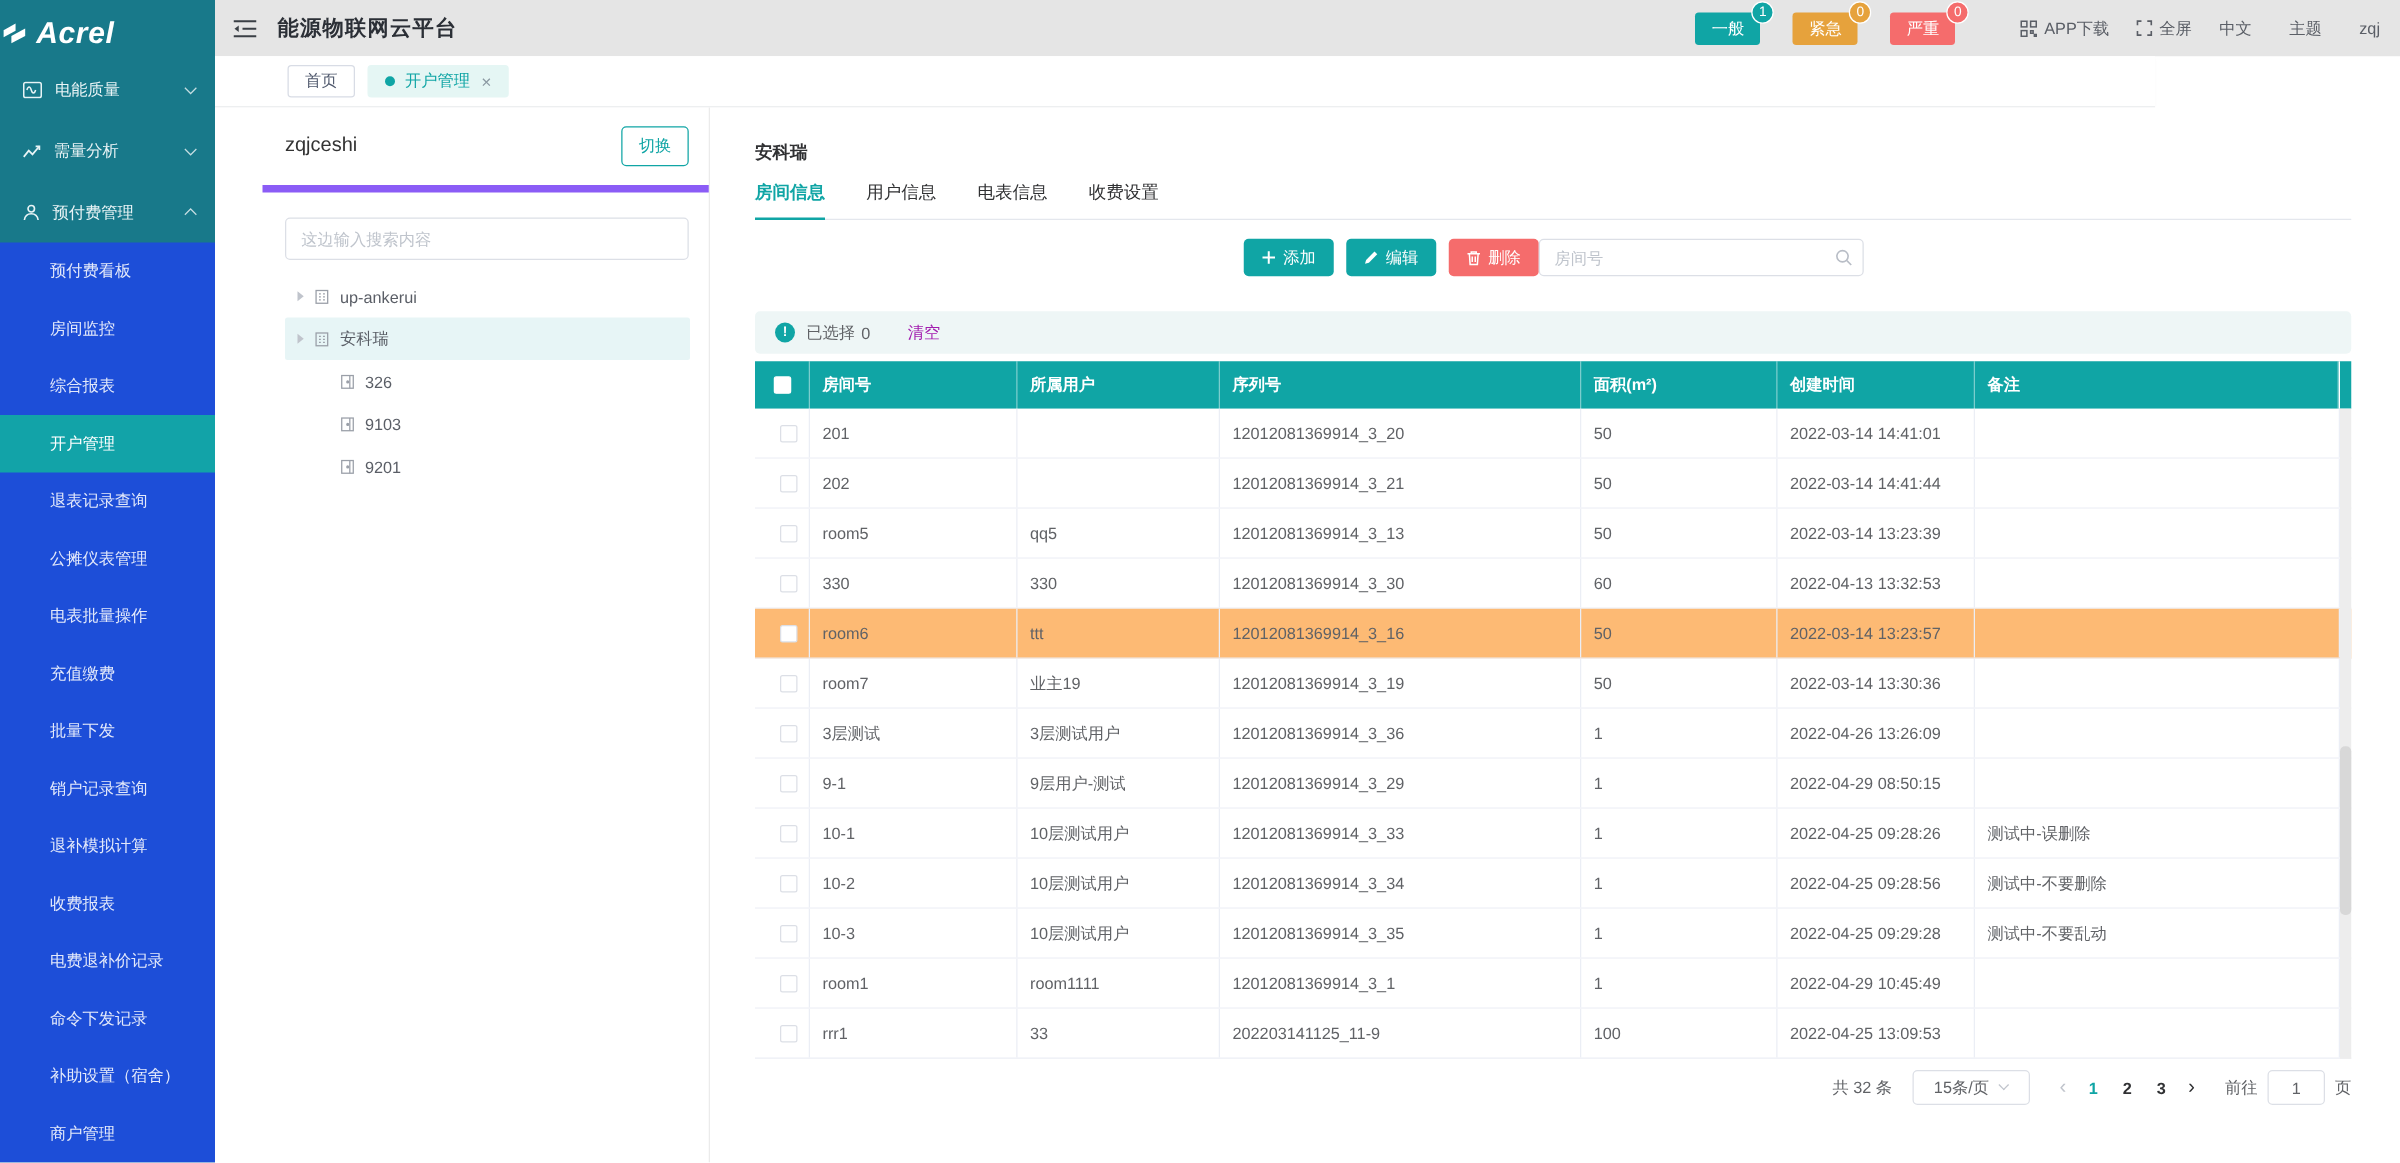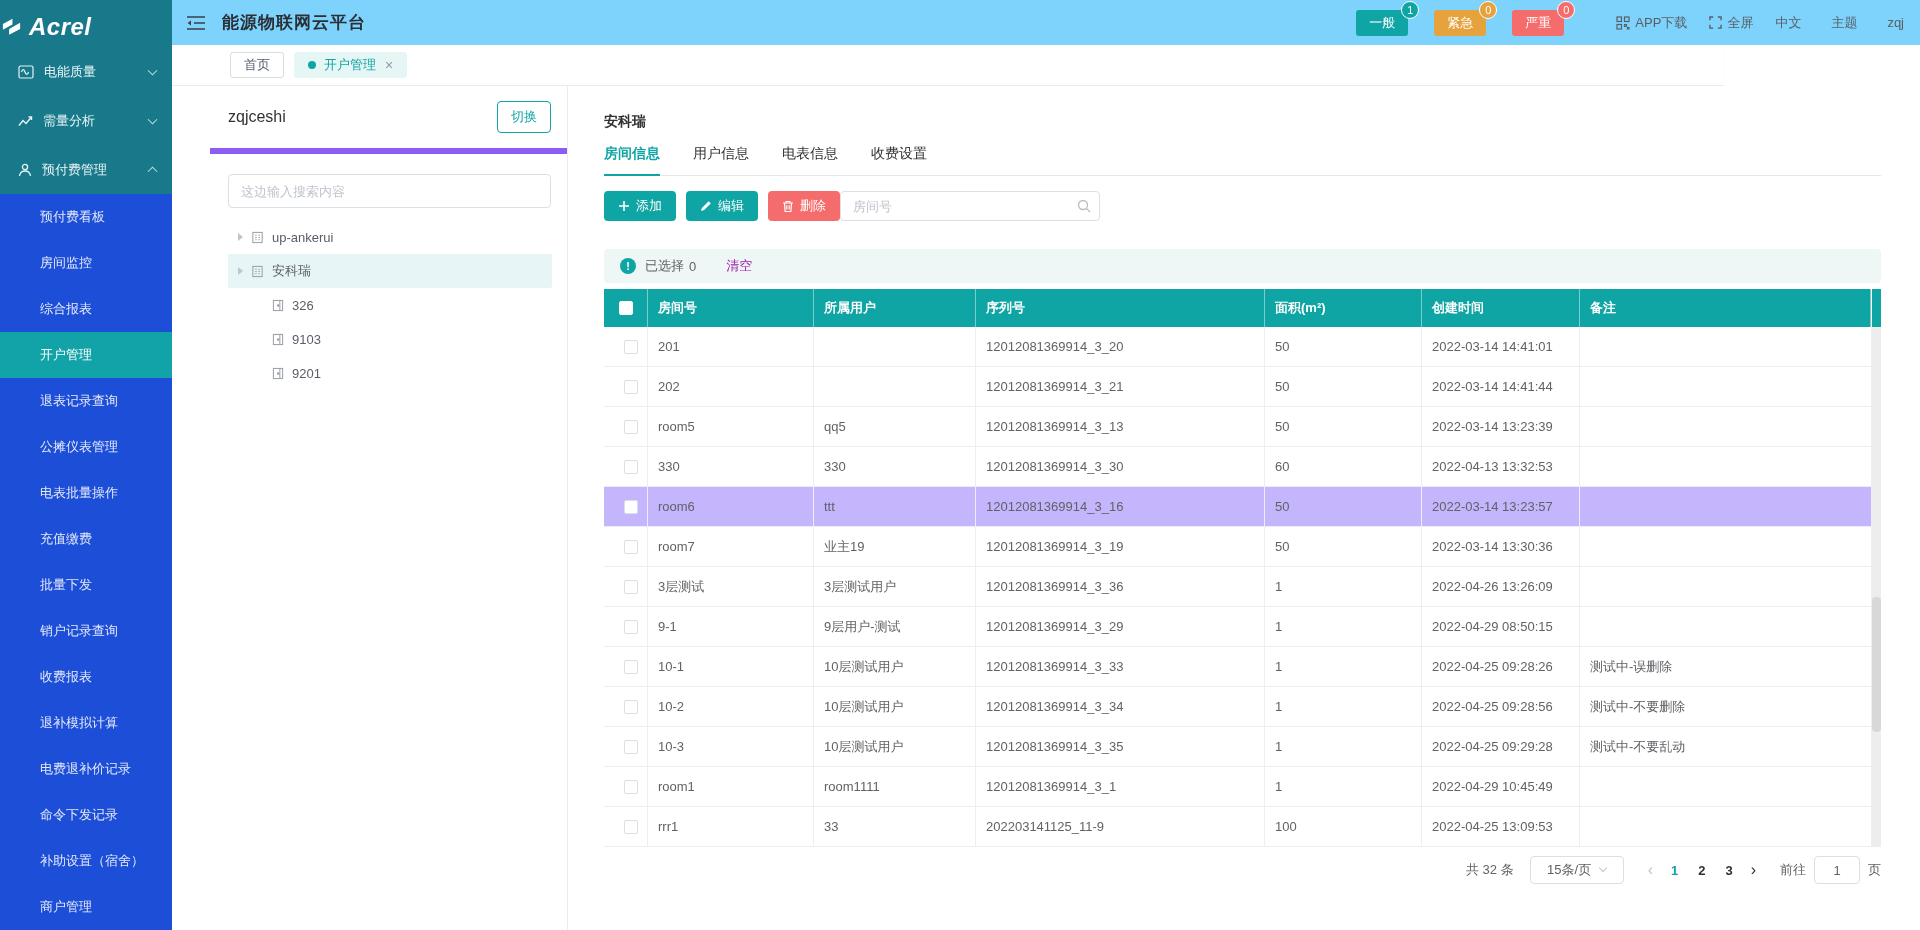--- a/index.html
+++ b/index.html
@@ -10,21 +10,21 @@
 .logo{height:52px;display:flex;align-items:center;justify-content:flex-start;gap:6px;padding-top:6px}
 .logo-text{color:#fff;font-size:24px;font-weight:bold;font-style:italic;letter-spacing:.5px}
 .parent{height:49px;display:flex;align-items:center;padding-left:18px;color:#EAF4F6;font-size:13px;position:relative;cursor:pointer}
 .picon{margin-right:10px;display:flex}
 .chev{position:absolute;right:16px;top:50%;width:7px;height:7px;border-right:1.5px solid rgba(255,255,255,.75);border-bottom:1.5px solid rgba(255,255,255,.75);transform:translateY(-70%) rotate(45deg)}
 .chev.up{transform:translateY(-30%) rotate(-135deg)}
 .submenu{flex:1;background:#1d4ed8}
 .sub{height:46px;display:flex;align-items:center;padding-left:40px;font-size:13px;color:rgba(255,255,255,.88);cursor:pointer}
 .sub.active{background:#12A3A8;color:#fff}
 
-.topbar{position:absolute;left:172px;top:0;width:1748px;height:45px;background:#7dd3fc;display:flex;align-items:center;padding:0 16px 0 14px}
+.topbar{position:absolute;left:172px;top:0;width:1748px;height:45px;background:#e5e5e5;display:flex;align-items:center;padding:0 16px 0 14px}
 .collapse{display:flex;cursor:pointer}
 .topbar h1{font-size:17px;color:#2B2F36;margin-left:16px;font-weight:bold;letter-spacing:1px}
 .top-right{margin-left:auto;display:flex;align-items:center}
 .alarm{position:relative;border-radius:3px;color:#fff;font-size:13px;padding:4px 13px;margin-right:26px;cursor:pointer}
 .alarm.general{background:#10A5A5}
 .alarm.urgent{background:#E6A23C}
 .alarm.critical{background:#F56C6C;margin-right:30px}
 .alarm-count{position:absolute;top:-9px;right:-11px;min-width:18px;height:18px;border-radius:9px;border:1px solid #fff;font-size:11px;display:flex;align-items:center;justify-content:center;padding:0 4px}
 .alarm.general .alarm-count{background:#10A5A5}
 .alarm.urgent .alarm-count{background:#E6A23C}
@@ -52,21 +52,21 @@
 .tnode.selected{background:#E7F5F6}
 .caret{width:0;height:0;border-left:5px solid #C0C4CC;border-top:4px solid transparent;border-bottom:4px solid transparent;margin-right:8px}
 .ticon{margin-right:8px;display:flex}
 
 .main-panel{flex:1;padding:0 39px 0 36px;position:relative}
 .page-title{margin-top:27px;font-size:14px;color:#303133;font-weight:bold}
 .tabs{display:flex;gap:33px;margin-top:14px;border-bottom:1px solid #E4E7ED}
 .tab{font-size:14px;color:#303133;padding-bottom:12px;cursor:pointer;position:relative}
 .tab.active{color:#10A5A5;font-weight:bold}
 .tab.active:after{content:"";position:absolute;left:0;right:0;bottom:-1px;height:2px;background:#10A5A5}
-.toolbar{margin-top:15px;display:flex;align-items:center;justify-content:flex-start}
+.toolbar{margin-top:15px;display:flex;align-items:center;justify-content:center}
 .btns{display:flex;gap:10px}
 .btn{height:30px;display:flex;align-items:center;gap:6px;padding:0 14px;border:none;border-radius:4px;color:#fff;font-size:13px;cursor:pointer;font-family:inherit}
 .btn.teal{background:#10A5A5}
 .btn.red{background:#F56C6C}
 .bicon{display:flex}
 .search-box{position:relative;width:260px}
 .search-box input{width:100%;height:30px;border:1px solid #DCDFE6;border-radius:4px;padding:0 30px 0 12px;font-size:13px;color:#606266;outline:none;font-family:inherit}
 .search-box .mag{position:absolute;right:9px;top:8px;display:flex}
 .selbar{margin-top:28px;height:34px;background:#EEF6F6;border-radius:4px;display:flex;align-items:center;padding:0 16px;font-size:13px}
 .selicon{width:16px;height:16px;border-radius:50%;background:#10A5A5;color:#fff;font-size:11px;font-weight:bold;display:flex;align-items:center;justify-content:center;margin-right:9px;flex-shrink:0}
@@ -78,21 +78,21 @@
 .c0{width:44px;flex-shrink:0;justify-content:center;padding-left:0}
 .c1{width:166px;flex-shrink:0}
 .c2{width:162px;flex-shrink:0}
 .c3{width:289px;flex-shrink:0}
 .c4{width:157px;flex-shrink:0}
 .c5{width:158px;flex-shrink:0}
 .c6{flex:1}
 .c7{width:10px;flex-shrink:0;padding-left:0;border-right:none;border-left:1px solid #fff}
 .tbody{position:relative}
 .tr{display:flex;height:40px;border-bottom:1px solid #EBEEF5;padding-right:9px;background:#fff;cursor:pointer}
-.tr.hl{background:#c4b5fd}
+.tr.hl{background:#fdba74}
 .td{display:flex;align-items:center;font-size:13px;color:#606266;padding-left:10px;border-right:1px solid #EBEEF5;overflow:hidden;white-space:nowrap}
 .cbx{width:14px;height:14px;border:1px solid #DCDFE6;border-radius:2px;background:#fff;cursor:pointer}
 .thead .cbx{border-color:#fff}
 .scroll-track{position:absolute;right:0;top:0;bottom:0;width:9px;background:#EDEDED}
 .scroll-thumb{position:absolute;right:0;top:52%;width:9px;height:135px;background:#D8D8D8;border-radius:4px}
 
 .pager{margin-top:9px;display:flex;align-items:center;justify-content:flex-end;font-size:13px;color:#606266}
 .pg-total{margin-right:16px}
 .pg-size{width:94px;height:28px;border:1px solid #DCDFE6;border-radius:4px;display:flex;align-items:center;justify-content:center;gap:9px;margin-right:16px;cursor:pointer}
 .pg-caret{width:6px;height:6px;border-right:1.3px solid #C0C4CC;border-bottom:1.3px solid #C0C4CC;transform:rotate(45deg);margin-top:-4px}
@@ -153,22 +153,22 @@
       <div class="sub">预付费看板</div>
       <div class="sub">房间监控</div>
       <div class="sub">综合报表</div>
       <div class="sub active">开户管理</div>
       <div class="sub">退表记录查询</div>
       <div class="sub">公摊仪表管理</div>
       <div class="sub">电表批量操作</div>
       <div class="sub">充值缴费</div>
       <div class="sub">批量下发</div>
       <div class="sub">销户记录查询</div>
+      <div class="sub">退补模拟计算</div>
       <div class="sub">收费报表</div>
-      <div class="sub">退补模拟计算</div>
       <div class="sub">电费退补价记录</div>
       <div class="sub">命令下发记录</div>
       <div class="sub">补助设置（宿舍）</div>
       <div class="sub">商户管理</div>
     </div>
 </aside>
 
 <header class="topbar">
   <span class="collapse">
     <svg width="20" height="16" viewBox="0 0 20 16" fill="none" stroke="#3A3F45" stroke-width="1.7">

